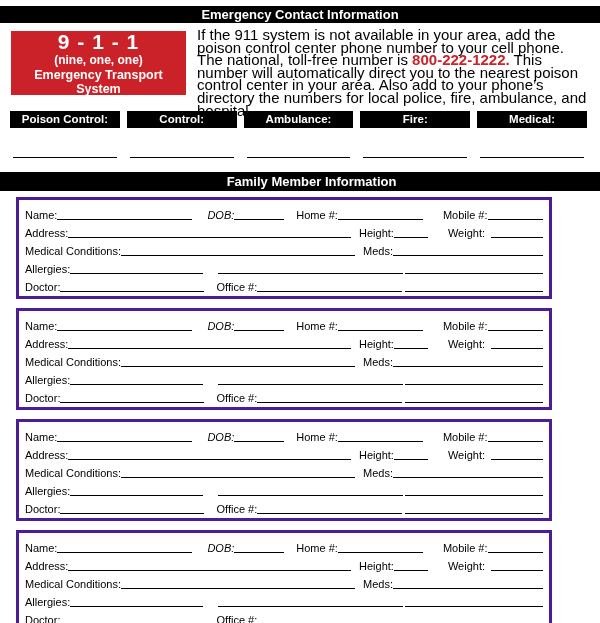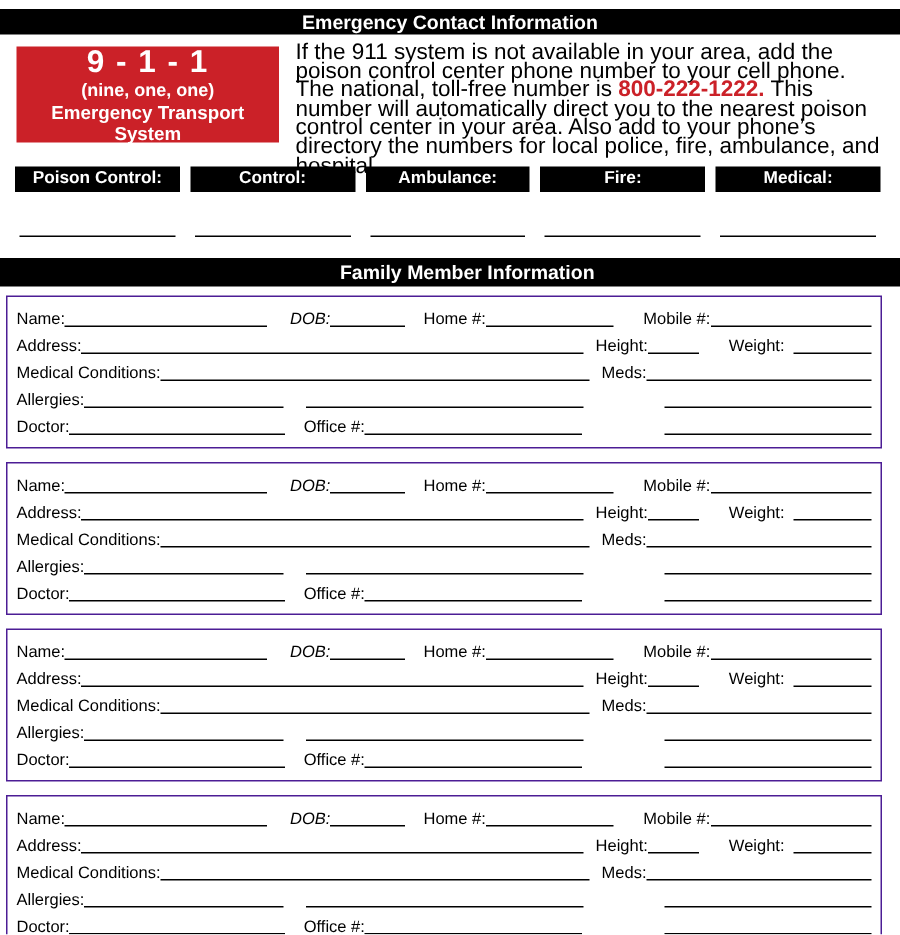--- a/index.html
+++ b/index.html
@@ -45,22 +45,22 @@
   }
   .em-lines {
     position:absolute; left:10px; top:143px; width:577px;
     display:flex; gap:7px;
   }
   .em-cell { flex:1; display:flex; }
   .em-line { flex:1; margin:0 3px; height:15px; border-bottom:1.5px solid #000; }
 
   
   .member-block {
-    position:absolute; left:4px; width:584px; height:102px;
-    border:1px solid #4c1d95; background:#fff; padding:4px 6px 0 6px;
+    position:absolute; left:16px; width:536px; height:102px;
+    border:3px solid #4c1d95; background:#fff; padding:4px 6px 0 6px;
   }
   .mb-1 { top:197px; } .mb-2 { top:308px; } .mb-3 { top:419px; } .mb-4 { top:530px; }
   .row {
     display:flex; align-items:flex-end; height:18px; font-size:11px;
     white-space:nowrap;
   }
   .lbl { line-height:14px; flex:0 0 auto; }
   .line {
     border-bottom:1.5px solid #000; height:2px; margin-bottom:2px;
     flex:0 0 auto;

